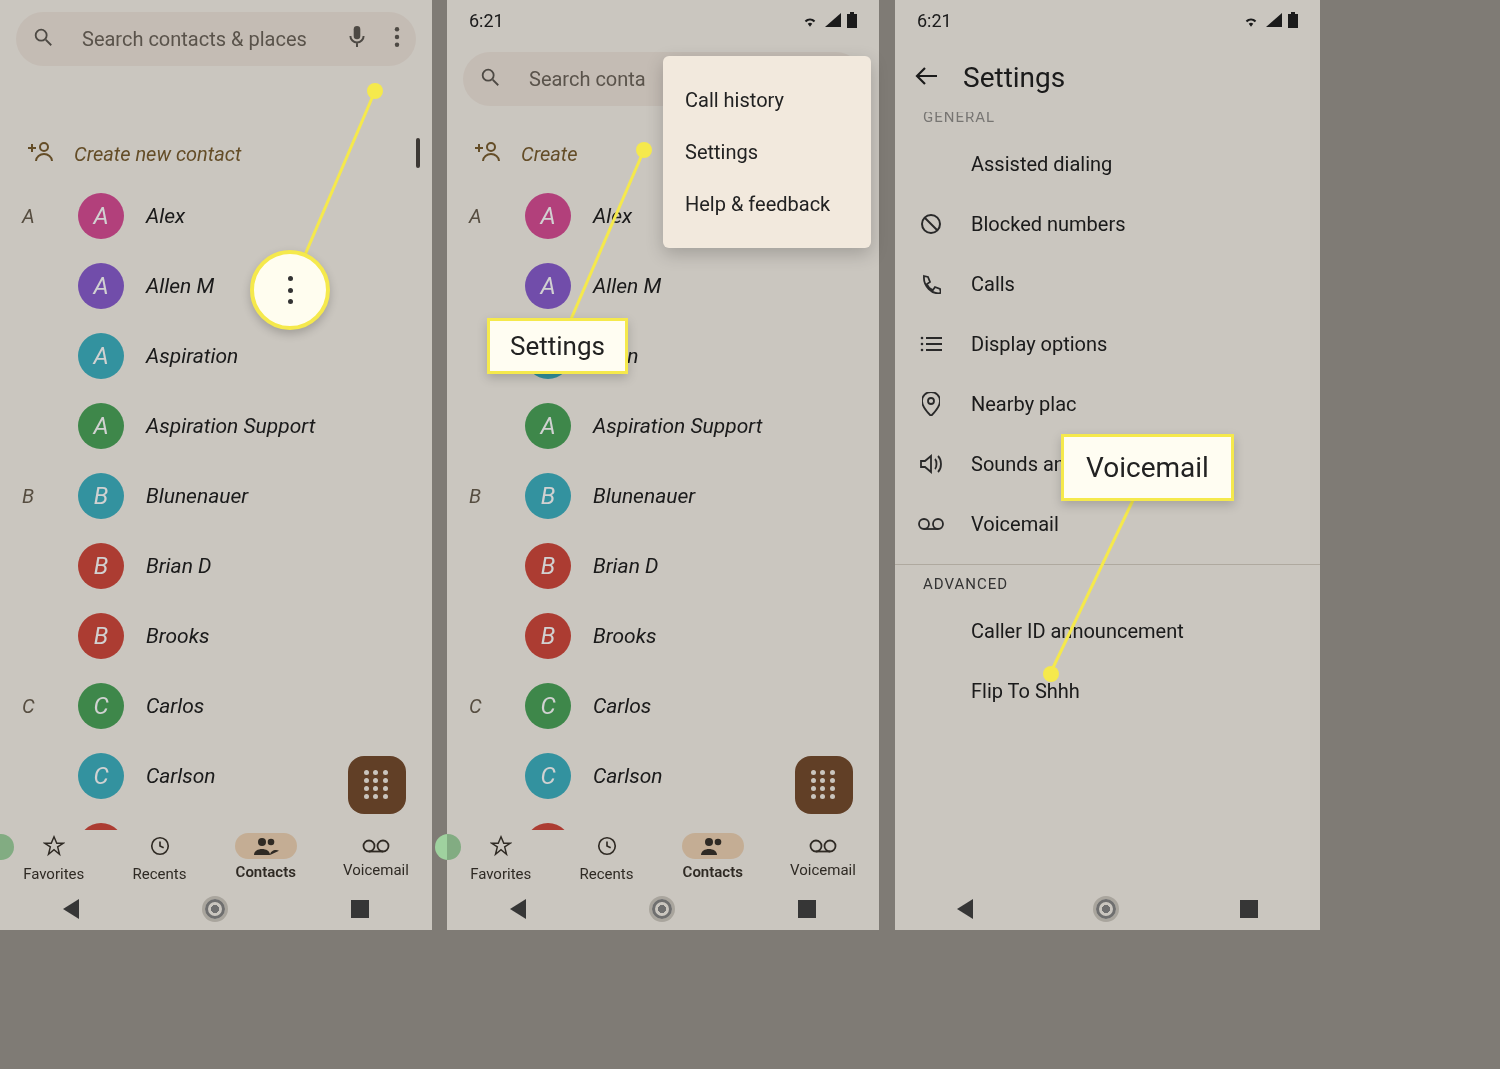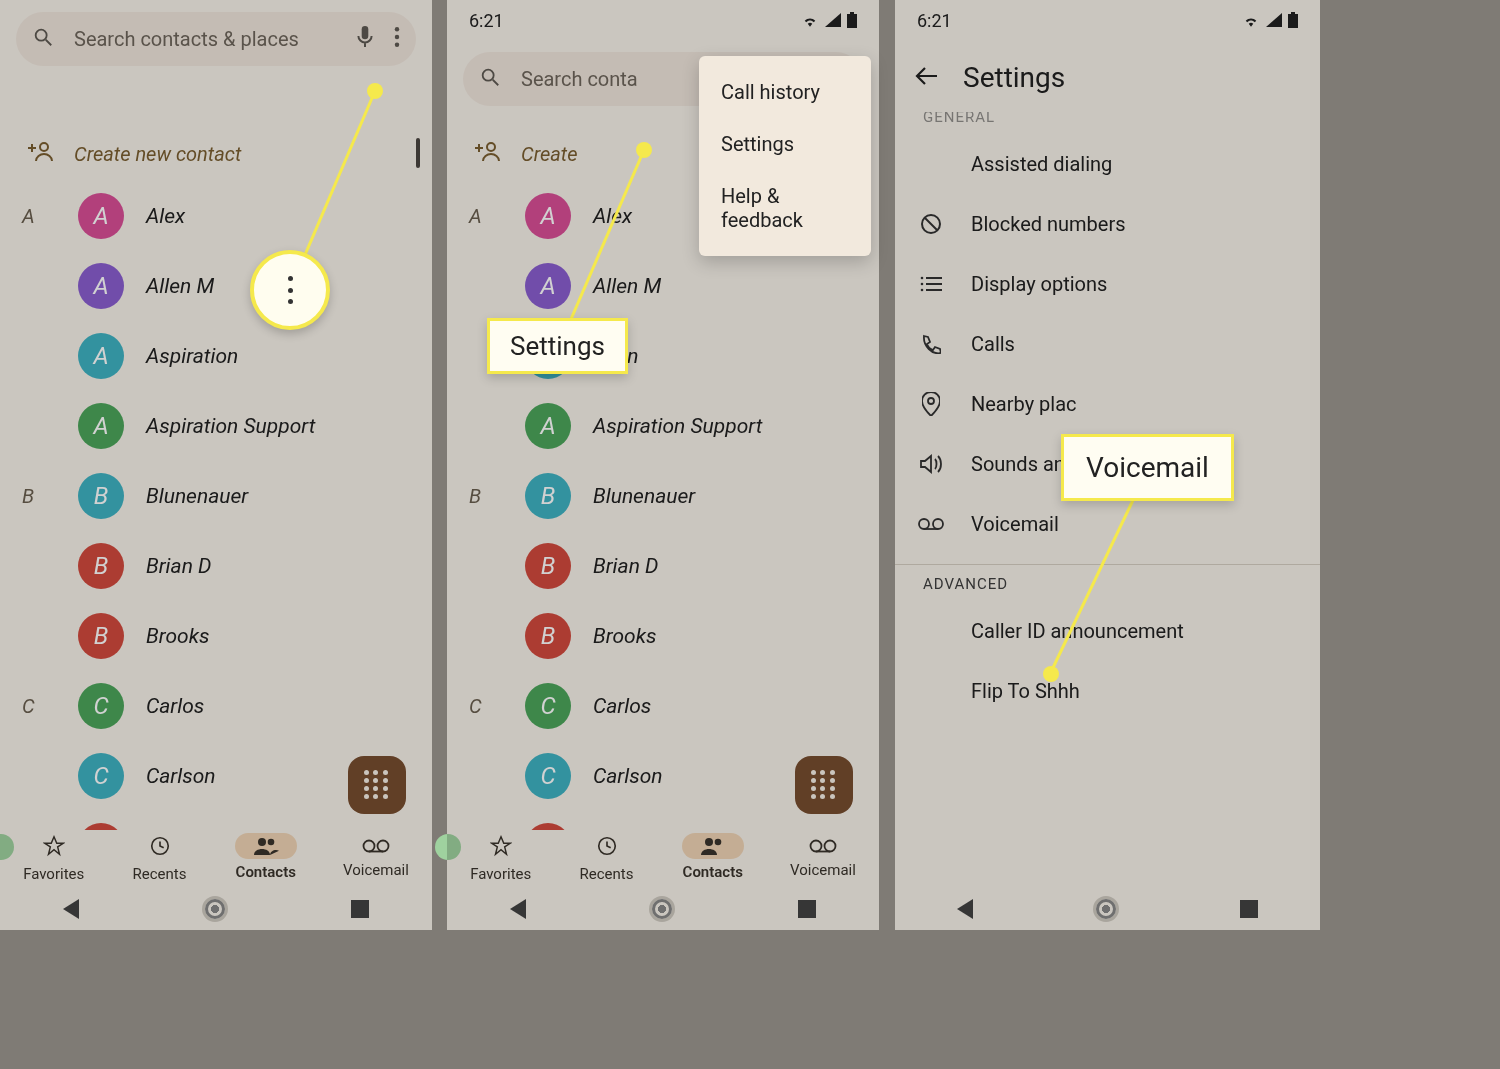--- a/index.html
+++ b/index.html
@@ -6,21 +6,21 @@
   body { background:#cccccc; display:flex; justify-content:center; }
   .stage { width:1500px; height:1069px; background:#7f7b75; position:relative; overflow:hidden; }
   .shot { position:absolute; top:0; width:432px; height:930px; background:#f7f2ea; }
   .shot.wide { width:425px; }
   .overlay { position:absolute; inset:0; background:rgba(0,0,0,0.18); pointer-events:none; z-index:50; }
   
   .status { height:40px; display:flex; align-items:center; justify-content:space-between; padding:0 22px; font-size:18px; color:#222; }
   .status .right { display:flex; align-items:center; gap:6px; }
   .status .right span { display:inline-flex; }
   
-  .search-bar { margin:12px 16px 8px; height:54px; background:#f0e6dc; border-radius:27px; display:flex; align-items:center; padding:0 16px; gap:20px; color:#5f5a53; }
+  .search-bar { margin:12px 16px 8px; height:54px; background:#f0e6dc; border-radius:27px; display:flex; align-items:center; padding:0 16px; gap:28px; color:#5f5a53; }
   .search-bar .placeholder { flex:1; font-size:20px; color:#6e665c; }
   .search-bar svg { flex-shrink:0; }
   
   .content { position:absolute; top:124px; bottom:100px; left:0; right:0; overflow:hidden;font-style:italic; }
   .create-row { display:flex; align-items:center; padding:16px 28px 20px 28px; gap:20px; color:#7a5e30; font-size:20px; }
   .scroll-mark { position:absolute; right:12px; top:14px; width:4px; height:30px; background:#4a4540; border-radius:2px; }
   .contact-row { display:flex; align-items:center; padding:6px 28px; gap:22px; position:relative; }
   .letter { position:absolute; left:22px; font-size:20px; color:#6a5f4f; }
   .avatar { width:46px; height:46px; border-radius:50%; display:flex; align-items:center; justify-content:center; color:#fff; font-size:24px; margin-left:50px; }
   .name { font-size:21px; color:#222; }
@@ -35,21 +35,21 @@
   .nav-item .pill { padding:4px 18px; border-radius:16px; display:flex; }
   .nav-item.active .pill { background:#f0d4b5; }
   .nav-item.active { font-weight:600; }
   
   .sys-nav { position:absolute; bottom:0; left:0; right:0; height:42px; display:flex; justify-content:space-around; align-items:center; }
   .sys-nav .tri { width:0; height:0; border-top:10px solid transparent; border-bottom:10px solid transparent; border-right:16px solid #434343; }
   .sys-nav .circ { width:20px; height:20px; border:3px solid #888; border-radius:50%; background:radial-gradient(circle,#888 0 40%,transparent 41%); box-shadow:0 0 0 3px #cfcac0; }
   .sys-nav .sq { width:18px; height:18px; background:#434343; }
   .circle-slice { position:absolute; left:-12px; bottom:70px; width:26px; height:26px; border-radius:50%; background:#9fd29f; z-index:40; }
   
-  .popup { position:absolute; top:56px; right:8px; width:172px; background:#f2e9dd; border-radius:6px; box-shadow:0 6px 18px rgba(0,0,0,0.2); padding:10px 0; z-index:60; }
+  .popup { position:absolute; top:56px; right:8px; width:208px; background:#f2e9dd; border-radius:6px; box-shadow:0 6px 18px rgba(0,0,0,0.2); padding:18px 0; z-index:60; }
   .popup .item { padding:14px 22px; font-size:20px; color:#222; }
   
   .callout-line { position:absolute; stroke:#f5e94c; stroke-width:3; fill:none; z-index:70; pointer-events:none; }
   .callout-dot { position:absolute; width:16px; height:16px; background:#f5e94c; border-radius:50%; z-index:71; }
   .big-circle { position:absolute; width:80px; height:80px; border-radius:50%; background:#fffdef; border:4px solid #f5e94c; display:flex; align-items:center; justify-content:center; z-index:72; box-shadow:0 4px 10px rgba(0,0,0,0.2); }
   .big-circle .threedots { width:5px; height:28px; display:flex; flex-direction:column; justify-content:space-between; }
   .big-circle .threedots i { width:5px; height:5px; background:#333; border-radius:50%; }
   .callout-box { position:absolute; background:#fffdf2; border:3px solid #f5e94c; padding:10px 20px; font-size:26px; color:#222; z-index:72; box-shadow:0 4px 10px rgba(0,0,0,0.18); }
   
   .settings-header { position:relative; top:0; height:76px; display:flex; align-items:center; gap:24px; padding:0 20px; border-bottom:1px solid transparent; }
@@ -445,41 +445,41 @@
           <span class="icon-slot">
             <svg width="22" height="22" viewBox="0 0 22 22">
               <circle cx="11" cy="11" r="9" stroke="#333" stroke-width="2" fill="none"></circle>
               <line x1="5" y1="5" x2="17" y2="17" stroke="#333" stroke-width="2"></line>
             </svg>
           </span>
           <span>Blocked numbers</span>
         </div>
     <div class="setting-row">
           <span class="icon-slot">
+            <svg width="20" height="20" viewBox="0 0 20 20">
+              <path d="M3 2l4 1 2 5-3 2c1 3 3 5 6 6l2-3 5 2 1 4c-9 2-18-7-17-17z" fill="none" stroke="#333" stroke-width="1.8"></path>
+            </svg>
+          </span>
+          <span>Calls</span>
+        </div>
+    <div class="setting-row">
+          <span class="icon-slot">
             <svg width="22" height="16" viewBox="0 0 22 16">
               <line x1="6" y1="2" x2="22" y2="2" stroke="#333" stroke-width="2"></line>
               <line x1="6" y1="8" x2="22" y2="8" stroke="#333" stroke-width="2"></line>
               <line x1="6" y1="14" x2="22" y2="14" stroke="#333" stroke-width="2"></line>
               <circle cx="2" cy="2" r="1.3" fill="#333"></circle>
               <circle cx="2" cy="8" r="1.3" fill="#333"></circle>
               <circle cx="2" cy="14" r="1.3" fill="#333"></circle>
             </svg>
           </span>
           <span>Display options</span>
         </div>
     <div class="setting-row">
           <span class="icon-slot">
-            <svg width="20" height="20" viewBox="0 0 20 20">
-              <path d="M3 2l4 1 2 5-3 2c1 3 3 5 6 6l2-3 5 2 1 4c-9 2-18-7-17-17z" fill="none" stroke="#333" stroke-width="1.8"></path>
-            </svg>
-          </span>
-          <span>Calls</span>
-        </div>
-    <div class="setting-row">
-          <span class="icon-slot">
             <svg width="18" height="24" viewBox="0 0 18 24">
               <path d="M9 0C4 0 0 4 0 9c0 6 9 15 9 15s9-9 9-15c0-5-4-9-9-9z" fill="none" stroke="#333" stroke-width="1.8"></path>
               <circle cx="9" cy="9" r="3" fill="none" stroke="#333" stroke-width="1.8"></circle>
             </svg>
           </span>
           <span>Nearby plac</span>
         </div>
     <div class="setting-row">
           <span class="icon-slot">
             <svg width="22" height="20" viewBox="0 0 22 20">

